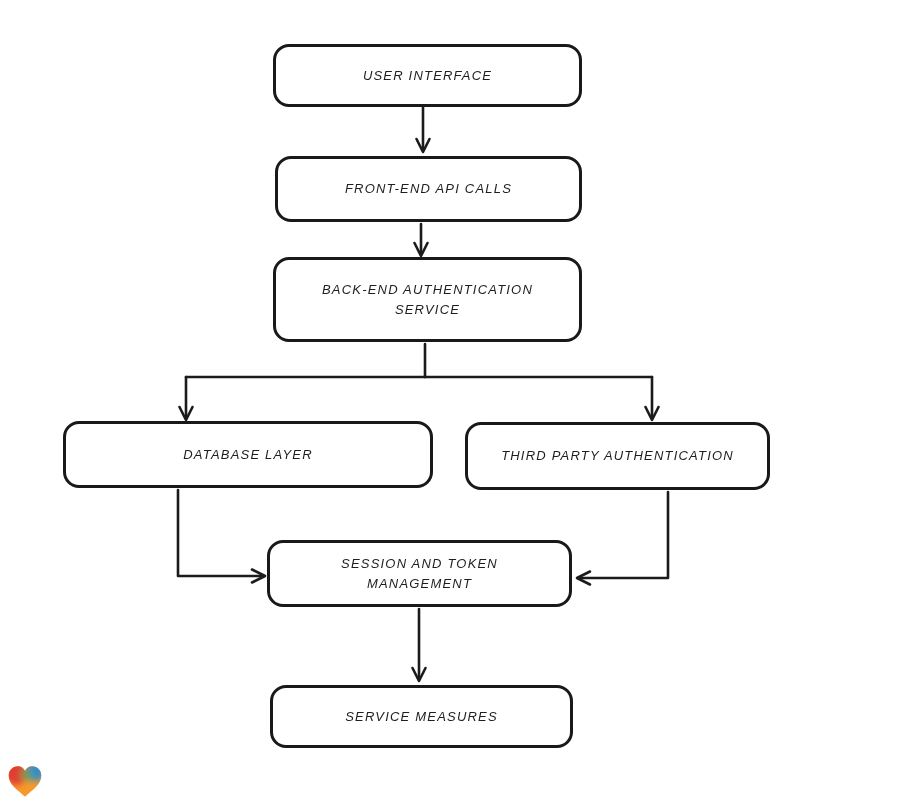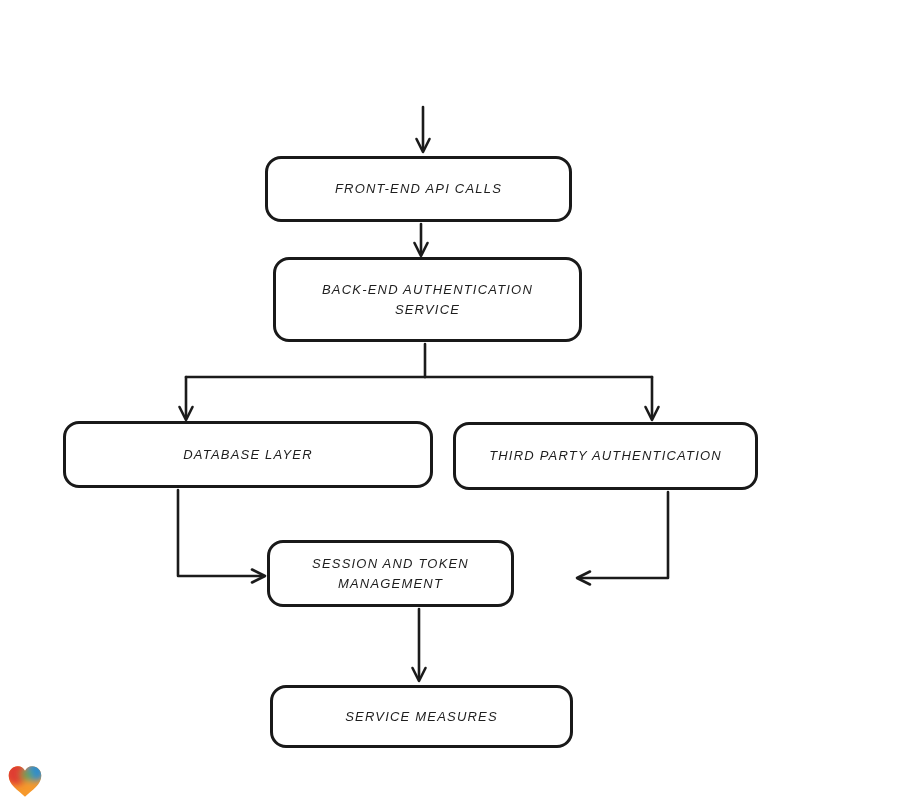--- a/index.html
+++ b/index.html
@@ -97,38 +97,41 @@
       <path d="M668 492 L668 578 L581 578"></path>
       <path d="M590 571.5 L577 578 L590 584.5"></path>
     </g>
 
     <g>
       <path d="M419 609 L419 679"></path>
       <path d="M412.5 668 L419 681 L425.5 668"></path>
     </g>
   </svg>
 
+  <div class="node" style="left:273px; top:44px; width:309px; height:63px">
+    <span class="label">USER INTERFACE</span>
+  </div>
 
-  <div class="node" style="left:265px; top:156px; width:307px; height:66px">
+  <div class="node" style="left:275px; top:156px; width:307px; height:66px">
     <span class="label">FRONT-END API CALLS</span>
   </div>
 
   <div class="node wrap-backend" style="left:273px; top:257px; width:309px; height:85px">
     <span class="label">BACK-END AUTHENTICATION SERVICE</span>
   </div>
 
   <div class="node" style="left:63px; top:421px; width:370px; height:67px">
     <span class="label">DATABASE LAYER</span>
   </div>
 
-  <div class="node" style="left:453px; top:422px; width:305px; height:68px">
+  <div class="node" style="left:465px; top:422px; width:305px; height:68px">
     <span class="label">THIRD PARTY AUTHENTICATION</span>
   </div>
 
-  <div class="node wrap-session" style="left:267px; top:540px; width:247px; height:67px">
+  <div class="node wrap-session" style="left:267px; top:540px; width:305px; height:67px">
     <span class="label">SESSION AND TOKEN MANAGEMENT</span>
   </div>
 
   <div class="node" style="left:270px; top:685px; width:303px; height:63px">
     <span class="label">SERVICE MEASURES</span>
   </div>
 
   <svg class="logo" viewBox="0 0 32 30">
     <defs>
       <clipPath id="heartClip">

